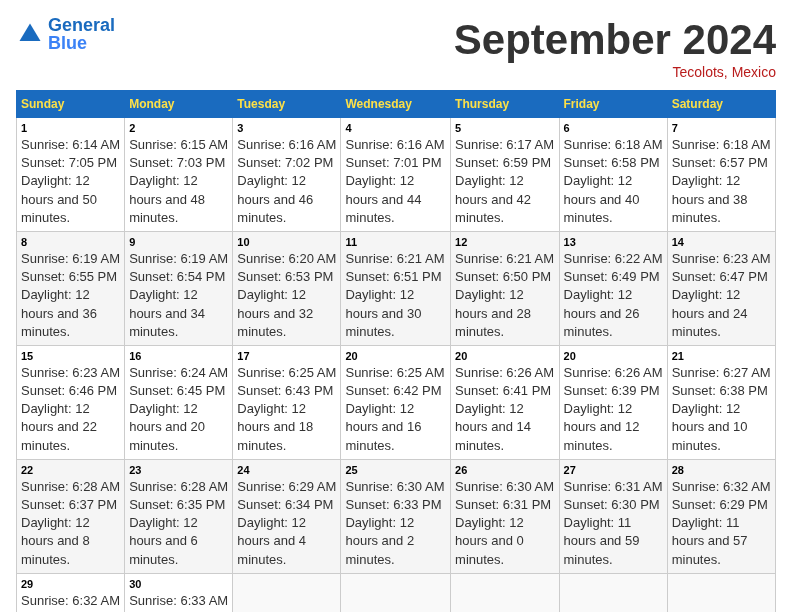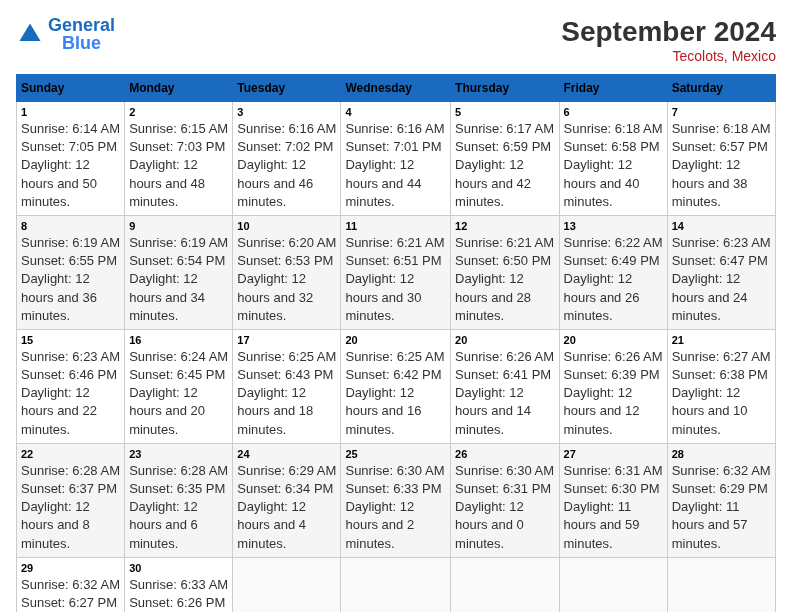--- a/index.html
+++ b/index.html
@@ -26,50 +26,49 @@
     .logo {
       display: flex;
       align-items: center;
       gap: 4px;
     }
     .logo-text {
       font-size: 18px;
       font-weight: bold;
       color: #333;
       line-height: 1;
-      text-align: center;
     }
     .logo-text span {
       color: #1a6bbf;
     }
     .logo-icon {
       width: 28px;
       height: 28px;
     }
     .title-block {
       text-align: right;
     }
     .month-title {
-      font-size: 28px;
+      font-size: 42px;
       font-weight: bold;
       color: #333;
     }
     .location {
       font-size: 14px;
       color: #b91c1c;
     }
     .calendar {
       flex: 1;
       border-collapse: collapse;
       width: 100%;
       font-size: 10px;
     }
     .calendar th {
       background-color: #1a6bbf;
-      color: #000000;
+      color: #fde047;
       padding: 6px 4px;
       text-align: left;
       font-size: 12px;
       font-weight: bold;
       border: 1px solid #1a6bbf;
     }
     .calendar td {
       border: 1px solid #ccc;
       padding: 4px;
       vertical-align: top;

